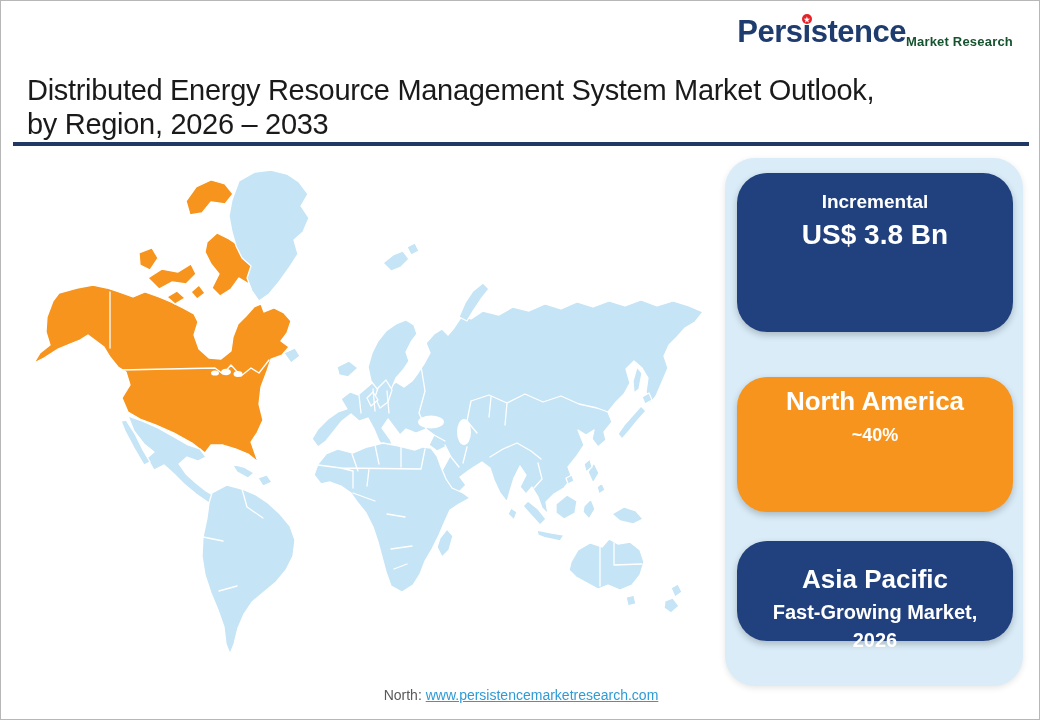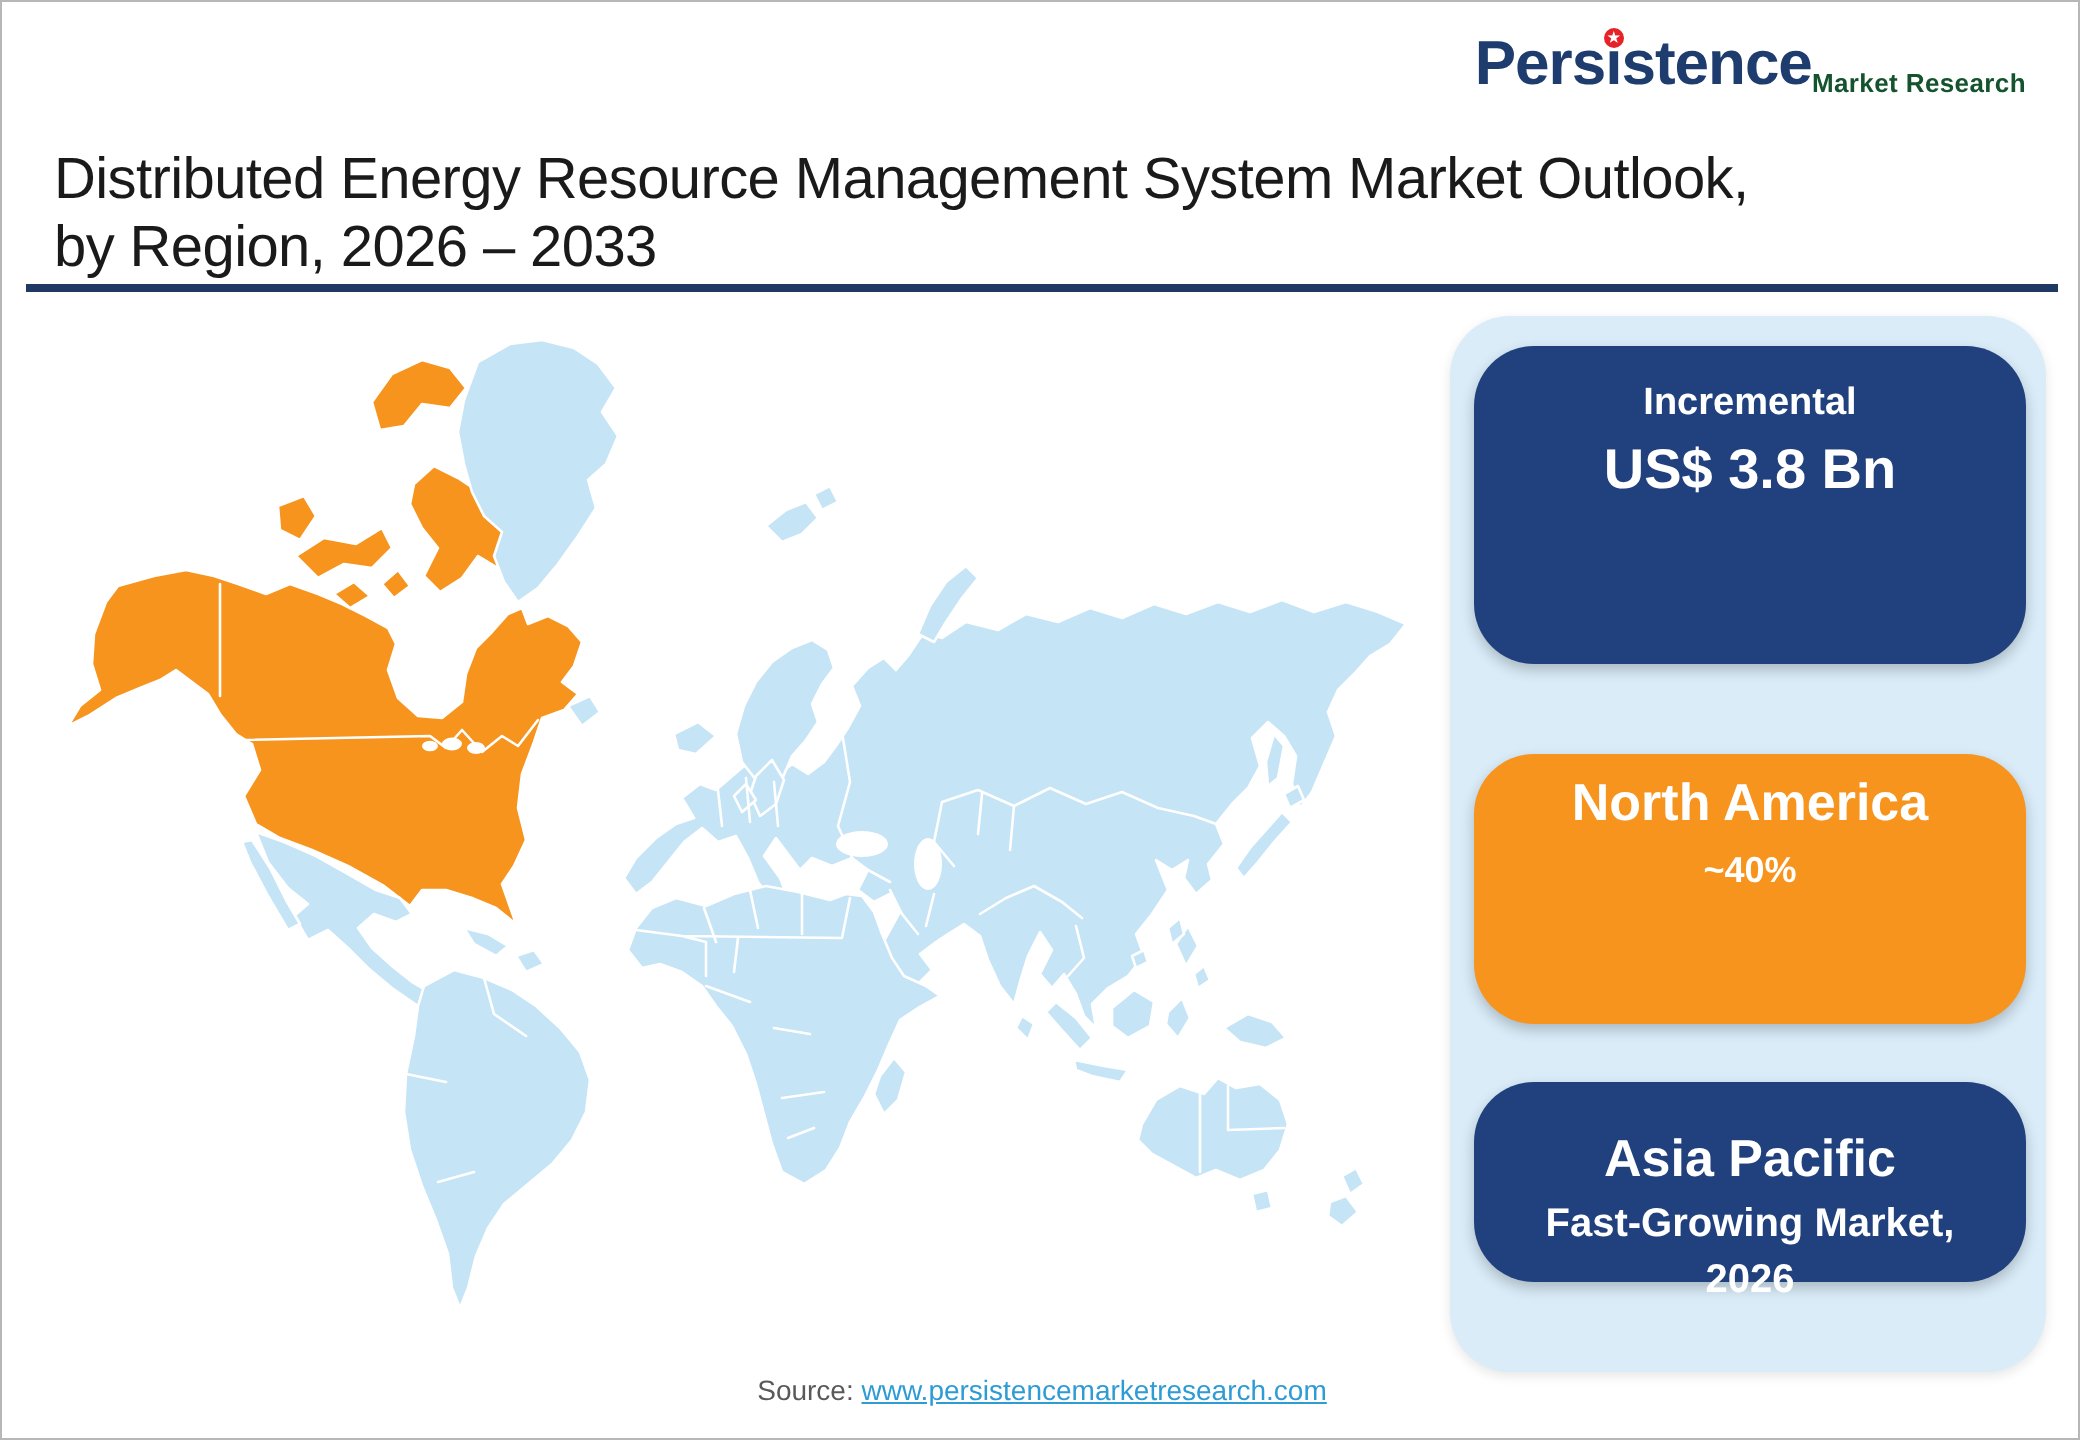--- a/index.html
+++ b/index.html
@@ -151,13 +151,13 @@
   <div class="card card-orange card2">
     <div class="ttl">North America</div>
     <div class="val">~40%</div>
   </div>
   <div class="card card-navy card3">
     <div class="ttl">Asia Pacific</div>
     <div class="sub">Fast-Growing Market, 2026</div>
   </div>
 </div>
 
-<div class="source"><span>Source: </span><a>www.persistencemarketresearch.com</a></div>
+<div class="source"><span>North: </span><a>www.persistencemarketresearch.com</a></div>
 
 </body></html>

